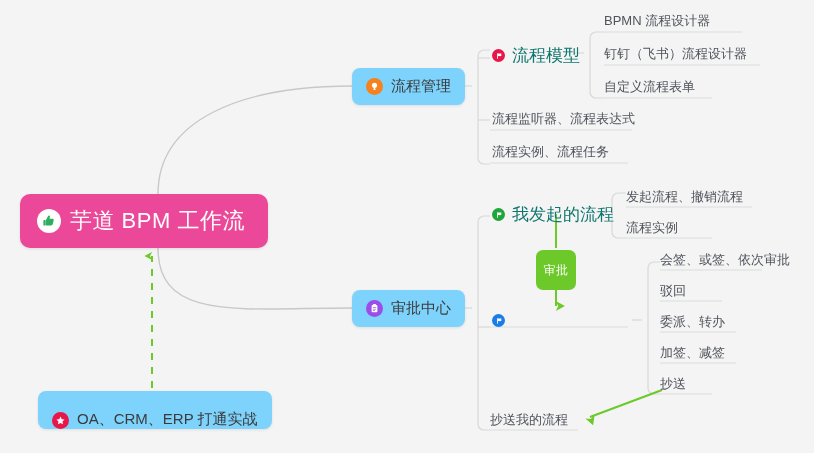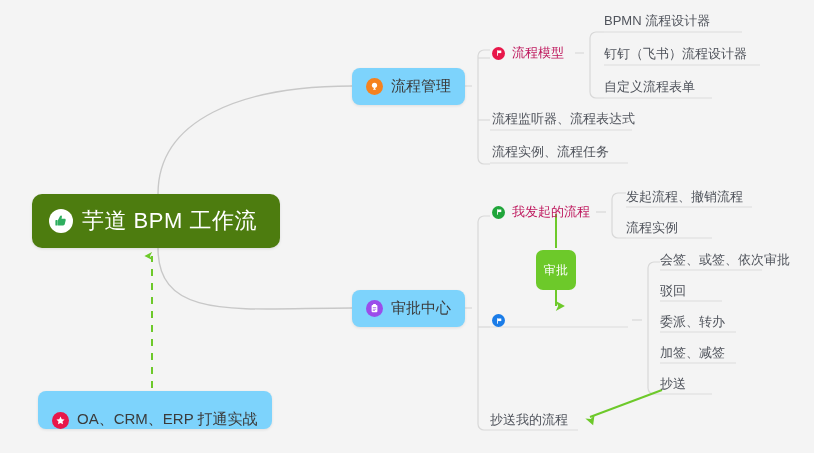--- a/index.html
+++ b/index.html
@@ -26,25 +26,25 @@
     left: 0;
     top: 0;
     width: 814px;
     height: 453px;
     pointer-events: none;
   }
 
   
   .root-node {
     position: absolute;
-    left: 32px;
+    left: 20px;
     top: 194px;
     width: 248px;
     height: 54px;
-    background: #4d7c0f;
+    background: #ec4899;
     border-radius: 10px;
     box-sizing: border-box;
     display: flex;
     align-items: center;
     padding-left: 17px;
     box-shadow: 0 1px 3px rgba(0,0,0,0.10);
   }
   .root-label {
     color: #ffffff;
     font-size: 22px;
@@ -81,22 +81,22 @@
   #node-integration .card-label { font-size: 15px; }
 
   
   .flag-node {
     position: absolute;
     display: flex;
     align-items: center;
     white-space: nowrap;
   }
   .flag-node .flag-label {
-    color: #be185d;
-    font-size: 13px;
+    color: #0f766e;
+    font-size: 17px;
     margin-left: 7px;
   }
   #node-process-model { left: 492px; top: 44px; }
   #node-my-processes  { left: 492px; top: 203px; }
   #node-todo-done     { left: 492px; top: 314px; }
 
   
   .leaf {
     position: absolute;
     color: #50545c;

